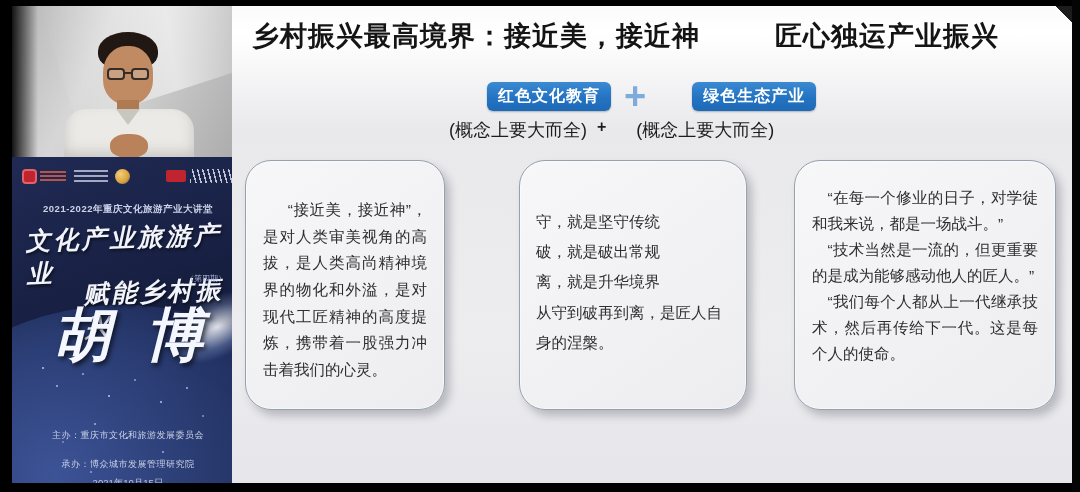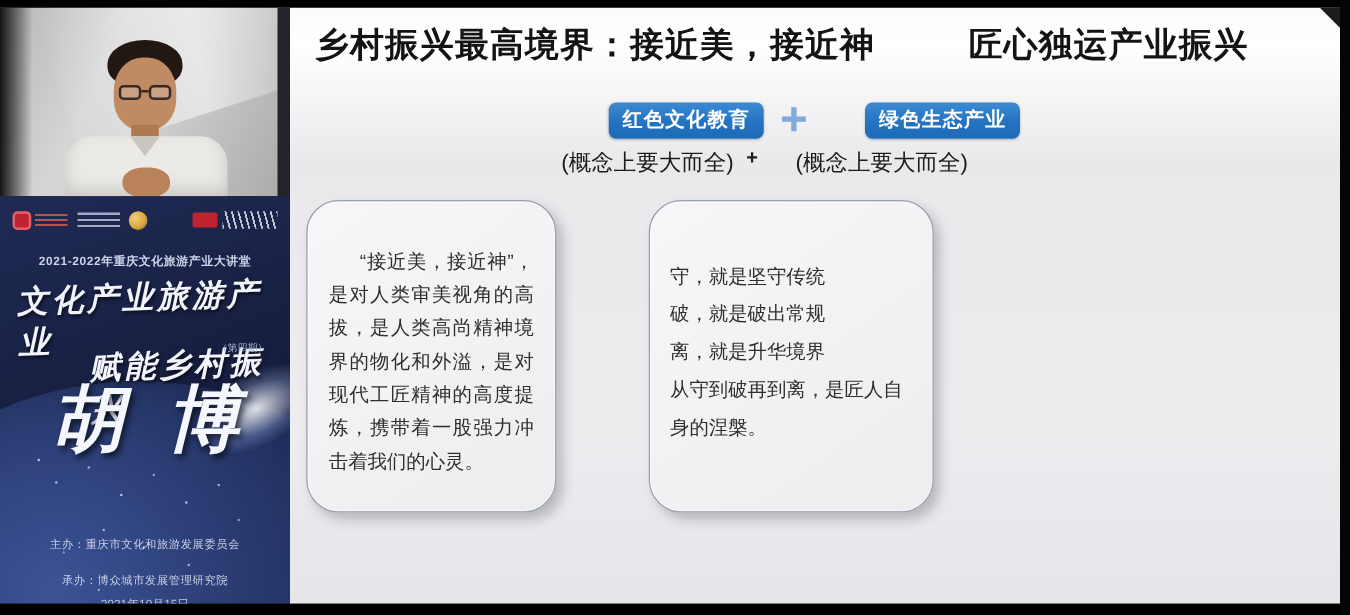--- a/index.html
+++ b/index.html
@@ -3,21 +3,21 @@
 <meta charset="utf-8">
 <style>
   * { margin:0; padding:0; box-sizing:border-box; }
   html,body { background:#000; }
   body { width:1080px; height:492px; overflow:hidden;
          font-family:"Liberation Sans","DejaVu Sans",sans-serif; }
 
   .stage { position:relative; width:1080px; height:492px; background:#000; }
 
   
-  .left-col { position:absolute; left:0; top:6px; width:232px; height:410px; }
+  .left-col { position:absolute; left:12px; top:6px; width:232px; height:410px; }
 
   
   .webcam { position:absolute; left:0; top:0; width:232px; height:151px; overflow:hidden;
             background:linear-gradient(115deg,#b5b5b5 0%,#d6d6d6 35%,#cfcfcf 55%,#a9a9a9 100%); }
   .webcam .light-streak { position:absolute; left:40px; top:-40px; width:260px; height:120px;
             background:linear-gradient(100deg,rgba(255,255,255,0) 0%,rgba(255,255,255,.55) 45%,rgba(255,255,255,0) 80%);
             transform:rotate(-18deg); }
   .webcam .shade-left { position:absolute; left:0; top:0; width:26px; height:100%;
             background:linear-gradient(90deg,#141414 0%,rgba(20,20,20,0) 100%); }
   .webcam .shade-right { position:absolute; right:0; top:0; width:10px; height:100%; background:#23242a; }
@@ -200,19 +200,24 @@
     <div class="cards-row">
       <div class="card c1">
         <p>“接近美，接近神”，是对人类审美视角的高拔，是人类高尚精神境界的物化和外溢，是对现代工匠精神的高度提炼，携带着一股强力冲击着我们的心灵。</p>
       </div>
       <div class="card c2">
         <div class="line">守，就是坚守传统</div>
         <div class="line">破，就是破出常规</div>
         <div class="line">离，就是升华境界</div>
         <div class="line">从守到破再到离，是匠人自身的涅槃。</div>
       </div>
+      <div class="card c3">
+        <p>“在每一个修业的日子，对学徒和我来说，都是一场战斗。”</p>
+        <p>“技术当然是一流的，但更重要的是成为能够感动他人的匠人。”</p>
+        <p>“我们每个人都从上一代继承技术，然后再传给下一代。这是每个人的使命。</p>
+      </div>
     </div>
   </div>
 
   <div class="bar-top"></div>
   <div class="bar-bottom"></div>
   <div class="bar-right"></div>
 </div>
 
 </body></html>

